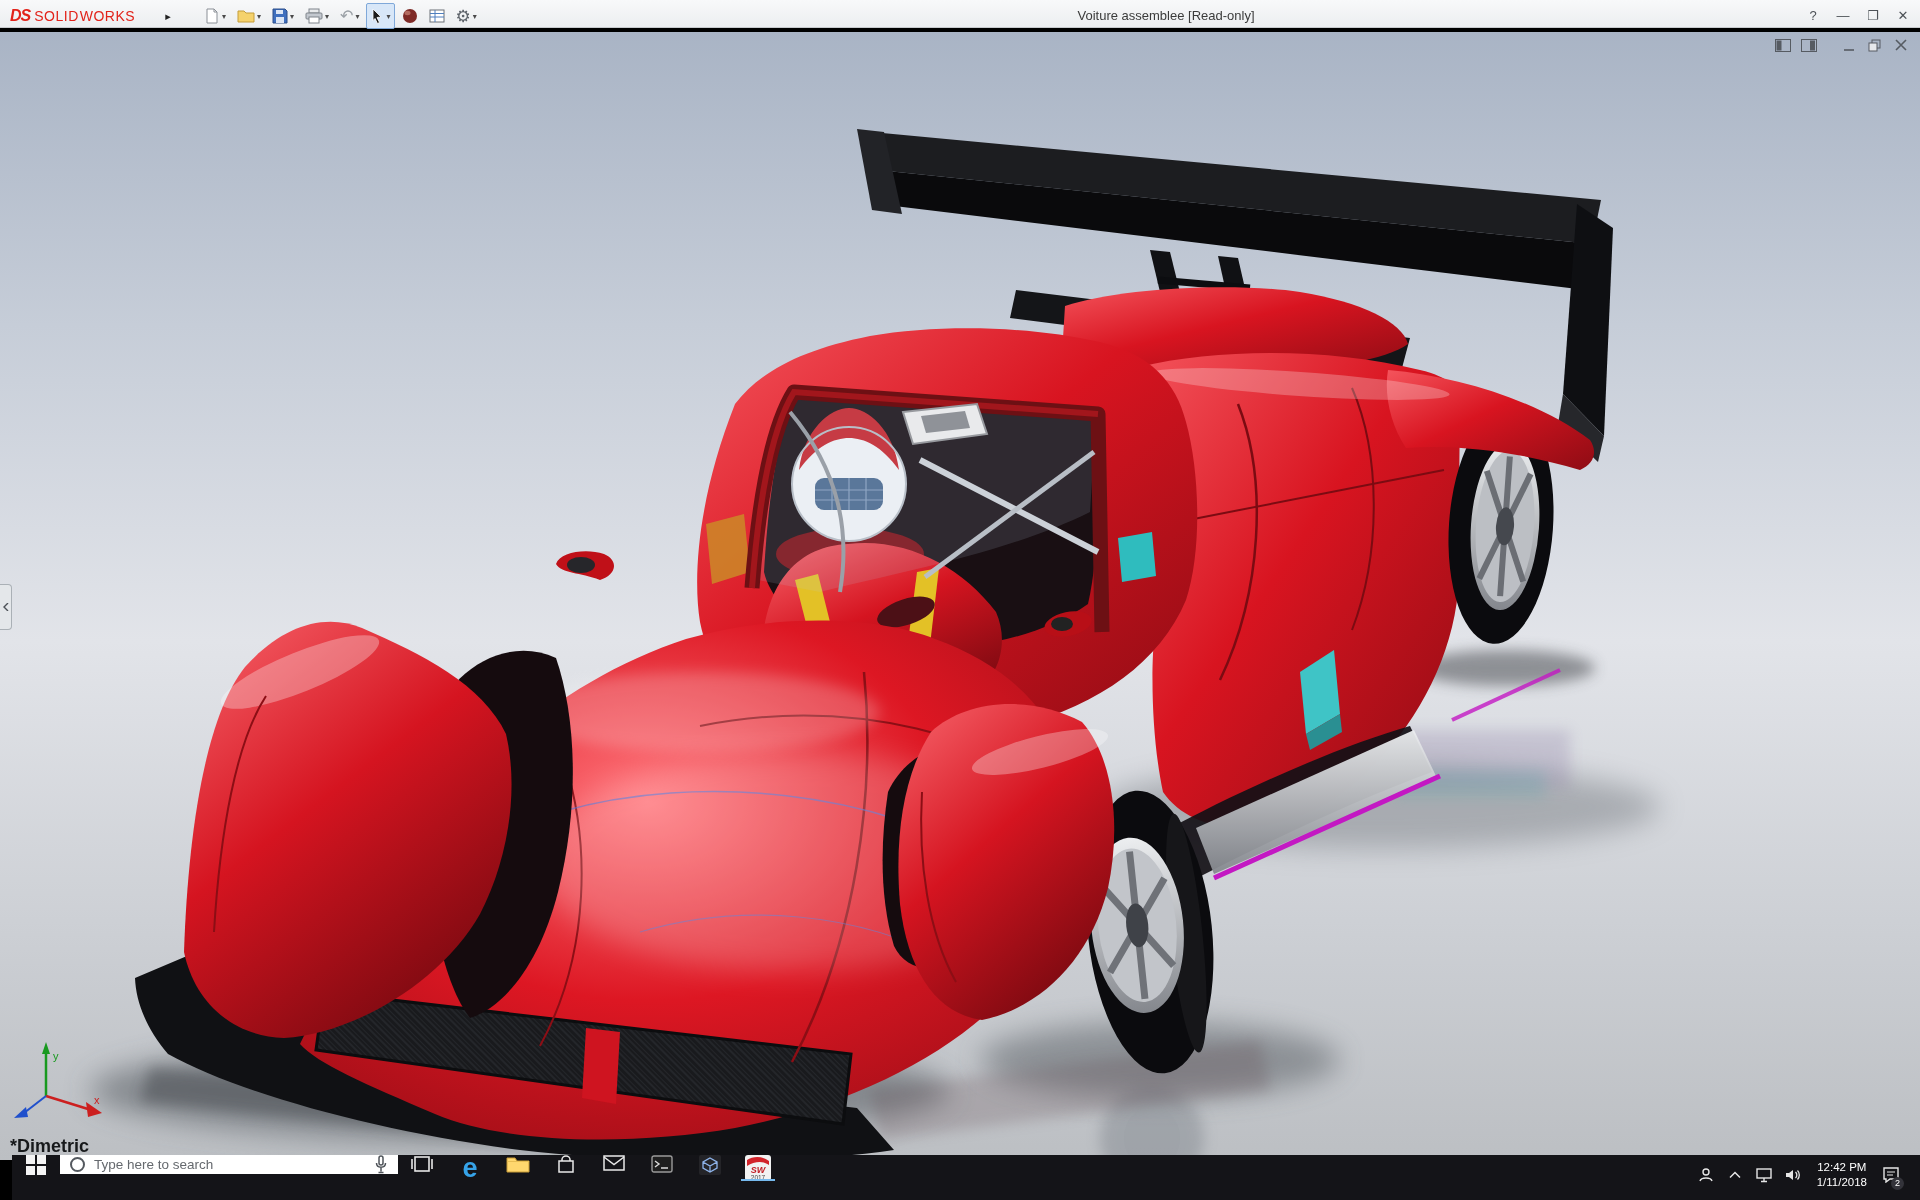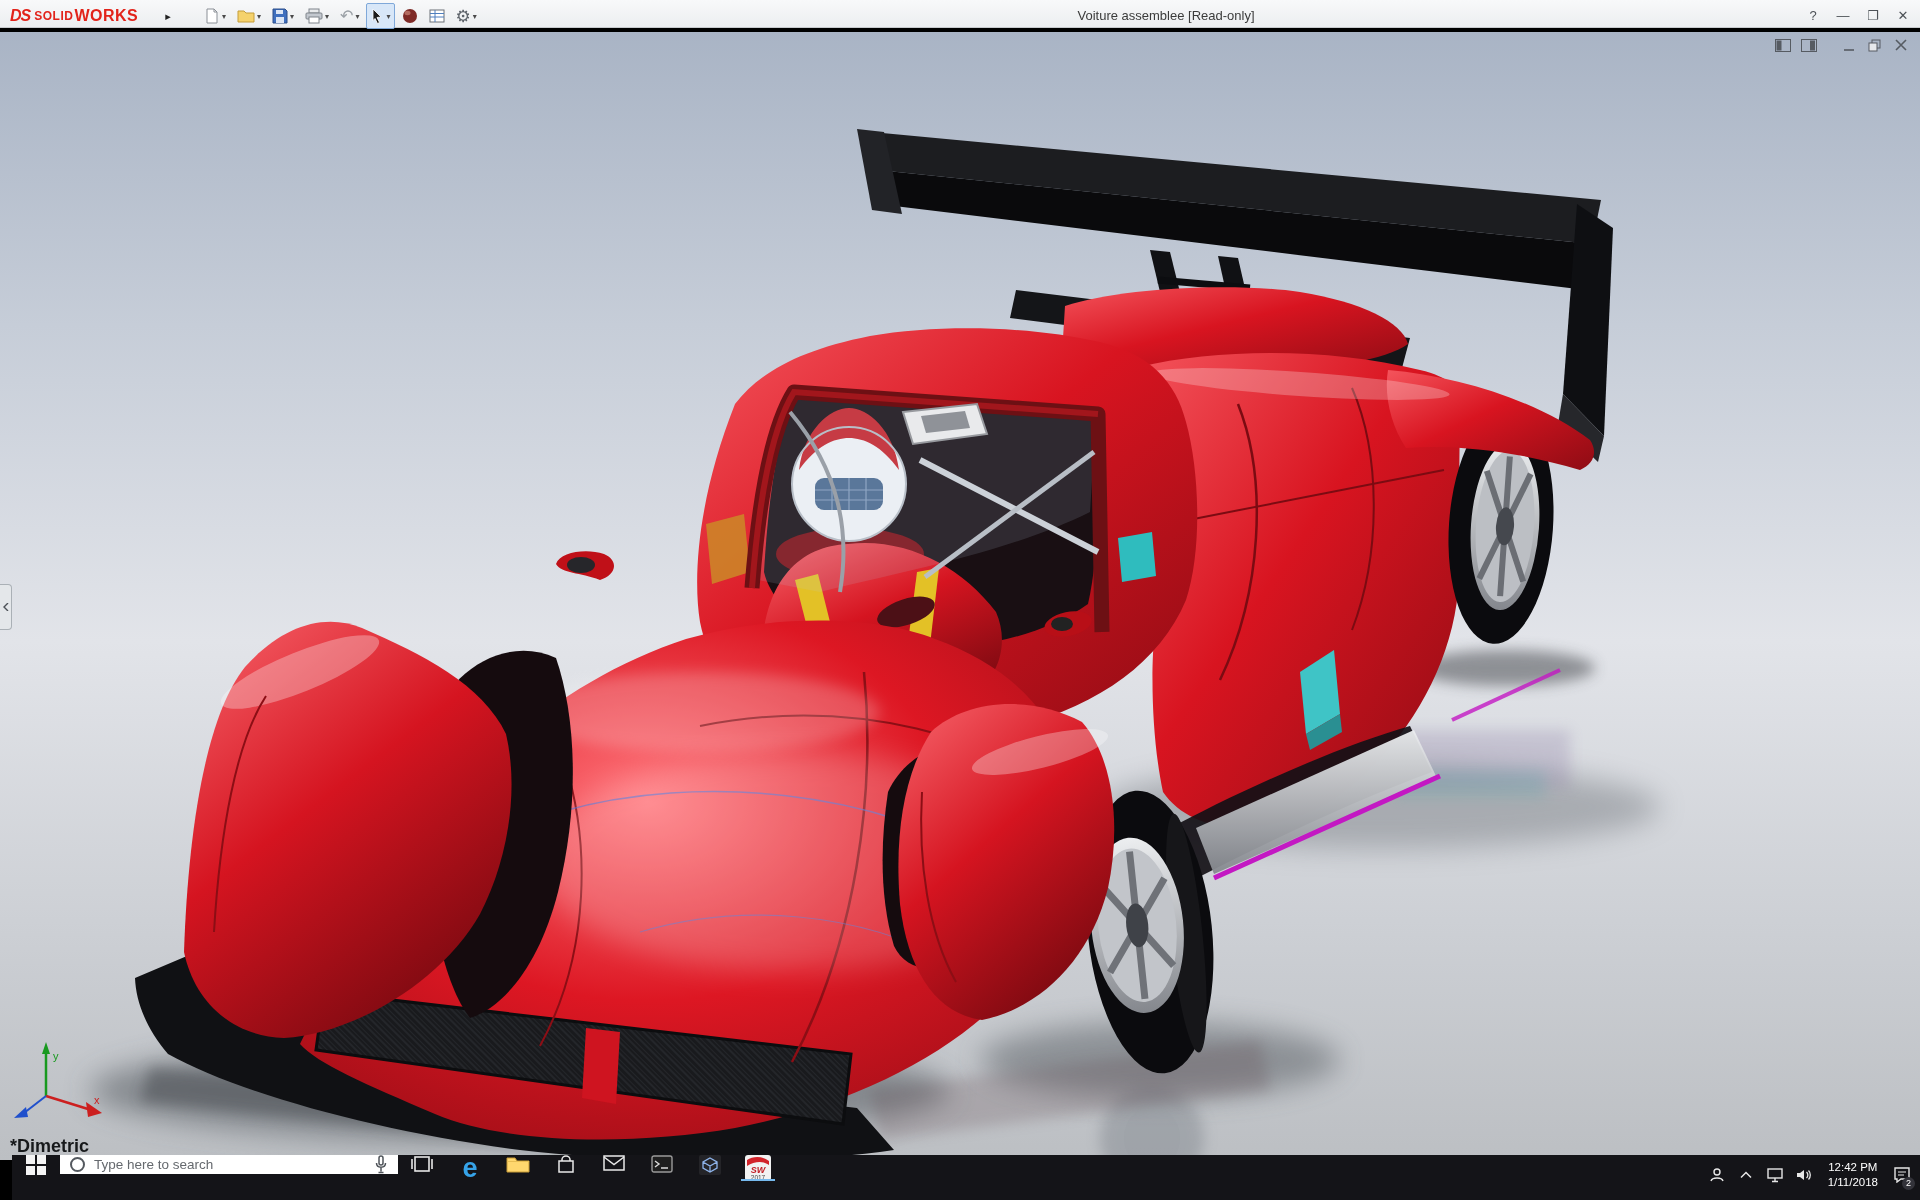--- a/index.html
+++ b/index.html
@@ -4,22 +4,22 @@
 <style>
 *{margin:0;padding:0;box-sizing:border-box}
 html,body{background:#000}
 body{font-family:"Liberation Sans",sans-serif;-webkit-font-smoothing:antialiased}
 .screen{position:relative;width:1920px;height:1200px;overflow:hidden;background:#000}
 
 
 .titlebar{position:absolute;top:0;left:0;right:0;height:28px;background:linear-gradient(#f8f9fa,#eceef0);border-bottom:1px solid #c7cacd}
 .logo{position:absolute;left:10px;top:0;height:32px;display:flex;align-items:center;gap:4px;white-space:nowrap}
 .logo .ds{color:#e2231a;font-weight:800;font-style:italic;font-size:16px;letter-spacing:-1px}
-.logo .solid{color:#e2231a;font-weight:700;font-size:12px;letter-spacing:.5px}
-.logo .works{color:#e2231a;font-weight:700;font-size:16px;letter-spacing:.5px;margin-left:-3px}
+.logo .solid{color:#e2231a;font-weight:400;font-size:14px;letter-spacing:.5px}
+.logo .works{color:#e2231a;font-weight:400;font-size:14px;letter-spacing:.5px;margin-left:-3px}
 .flyout{position:absolute;left:160px;top:6px;width:16px;height:20px;display:flex;align-items:center;justify-content:center;font-size:11px;color:#222}
 .toolbar{position:absolute;left:200px;top:0;height:32px;display:flex;align-items:center;gap:3px}
 .tb-btn{display:flex;align-items:center;height:26px;padding:0 3px;border-radius:2px;border:1px solid transparent}
 .tb-btn.active{background:#d8e7f8;border-color:#7fa8d9}
 .caret{font-size:8px;color:#4a4a4a;margin-left:2px}
 .glyph-undo{font-size:16px;color:#9aa0a6;line-height:1}
 .glyph-gear{font-size:17px;color:#5d636a;line-height:1}
 .win-title{position:absolute;left:1166px;transform:translateX(-50%);top:0;line-height:32px;font-size:13px;color:#3b3b3b;white-space:nowrap}
 .tb-right{position:absolute;right:2px;top:0;height:32px;display:flex;align-items:center}
 .tb-right .wbtn{width:30px;height:32px;line-height:32px;text-align:center;font-size:13px;color:#4d5257}
@@ -37,21 +37,21 @@
 
 .taskbar{position:absolute;bottom:0;left:12px;right:0;height:45px;background:#141418;display:flex;align-items:flex-start}
 .tb-start{width:48px;display:flex;align-items:center;justify-content:center}
 .search{width:338px;background:#fff;display:flex;align-items:center;padding:0 10px;gap:9px}
 .search input{border:none;outline:none;font-size:13.5px;color:#444;flex:1;background:transparent;font-family:"Liberation Sans",sans-serif}
 .search input::placeholder{color:#65696e}
 .ring{width:15px;height:15px;border:2px solid #54595f;border-radius:50%}
 .task-icon{width:48px;display:flex;align-items:center;justify-content:center;position:relative}
 .task-icon.running::after{content:"";position:absolute;bottom:0;left:7px;right:7px;height:2px;background:#76b9ed}
 .edge-e{font-size:27px;color:#36a3e8;font-weight:bold;line-height:1}
-.tray{margin-left:auto;display:flex;align-items:center;padding-right:4px}
+.tray{margin-left:auto;display:flex;align-items:center;padding-right:15px}
 .tray-icon{width:29px;display:flex;align-items:center;justify-content:center;height:40px}
 .clock{color:#fff;font-size:11.5px;text-align:center;line-height:1.3;padding:0 9px}
 .action{position:relative}
 .badge{position:absolute;right:1px;bottom:5px;min-width:13px;height:13px;border-radius:7px;background:#33333a;color:#fff;font-size:9px;line-height:13px;text-align:center;padding:0 2px}
 </style>
 </head>
 <body>
 
 <div class="screen">
 

